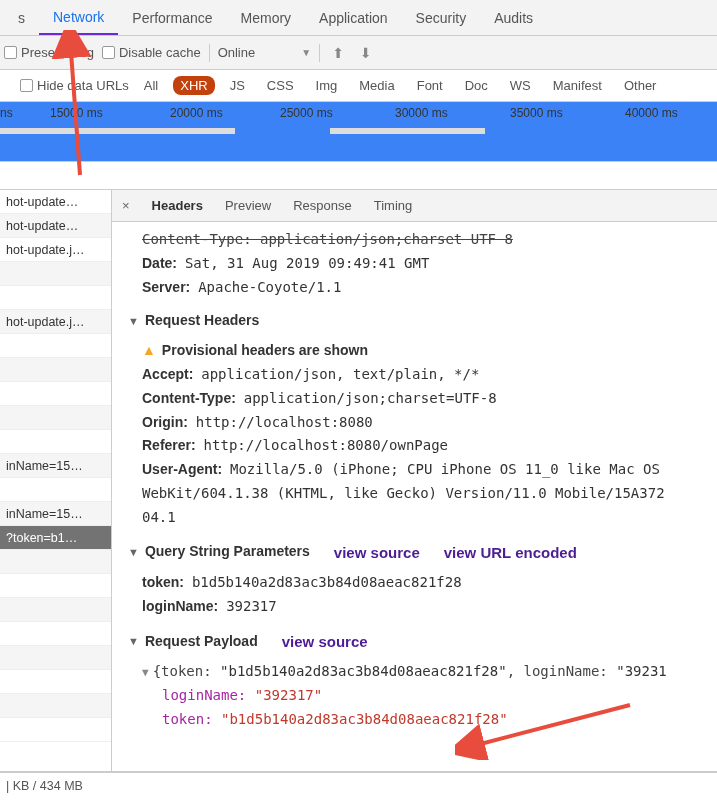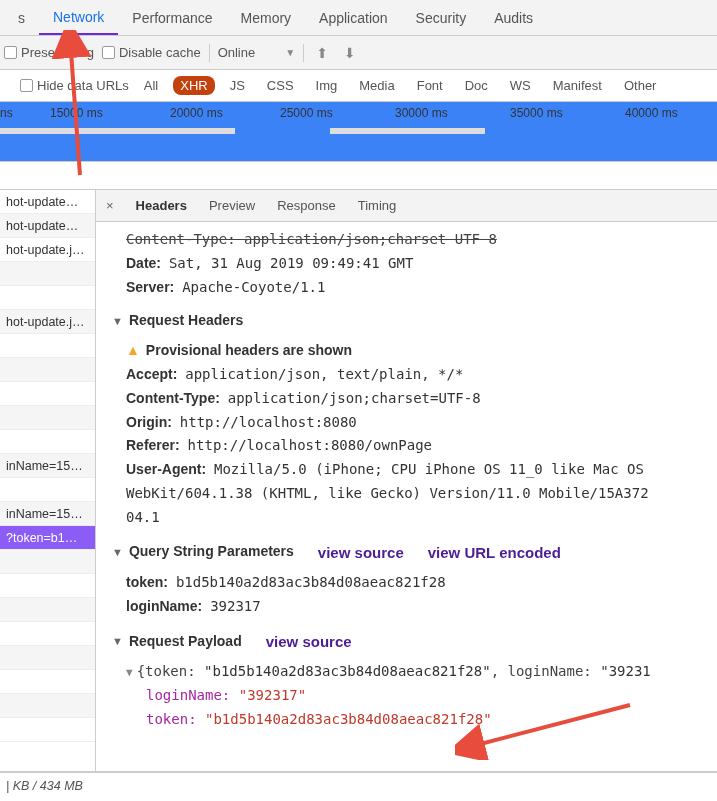--- a/index.html
+++ b/index.html
@@ -52,21 +52,21 @@
     align-items: center;
     gap: 4px;
   }
   .checkbox {
     width: 13px; height: 13px;
     border: 1px solid #999;
     border-radius: 2px;
     background: #fff;
   }
   .sep { width:1px; height:18px; background:#ccc; }
-  .online-wrap { display:flex; align-items:center; gap:0; }
+  .online-wrap { display:flex; align-items:center; gap:16px; }
   .dropdown-caret { color:#888; font-size:10px; margin-left:30px; }
   .arrow-up, .arrow-down { color:#888; font-size:14px; padding:0 4px; cursor:pointer; }
 
   
   .filterbar {
     display: flex;
     align-items: center;
     border-bottom: 1px solid #ccc;
     height: 32px;
     padding-left: 20px;
@@ -112,37 +112,37 @@
     background: #fff;
   }
 
   
   .main {
     display: flex;
     height: 582px;
     border-bottom: 1px solid #ccc;
   }
   .reqcol {
-    width: 96px;
+    width: 112px;
     border-right: 1px solid #ccc;
     overflow: hidden;
   }
   .reqrow {
     height: 24px;
     line-height: 24px;
     padding: 0 6px;
     font-size: 12.5px;
     border-bottom: 1px solid #eee;
     white-space: nowrap;
     overflow: hidden;
     text-overflow: ellipsis;
     cursor: pointer;
   }
   .reqrow.alt { background: #f5f5f5; }
-  .reqrow.sel { background: #8b5cf6; color: #fff; }
+  .reqrow.sel { background: #737373; color: #fff; }
   .reqrow.blank { border-bottom: 1px solid #eee; }
 
   .detail {
     flex: 1;
     display: flex;
     flex-direction: column;
     overflow: hidden;
   }
   .detail-tabs {
     display: flex;
@@ -191,21 +191,20 @@
   .payload-arrow { color:#888; font-size:11px; margin-right:4px; }
 
   
   .footer {
     height: 27px;
     line-height: 27px;
     padding-left: 6px;
     font-size: 12.5px;
     color: #555;
     border-top: 1px solid #ccc;
-    font-style: italic;
   }
 
   
   .annot {
     position: absolute;
     z-index: 50;
     pointer-events: none;
   }
 </style>
 </head>

